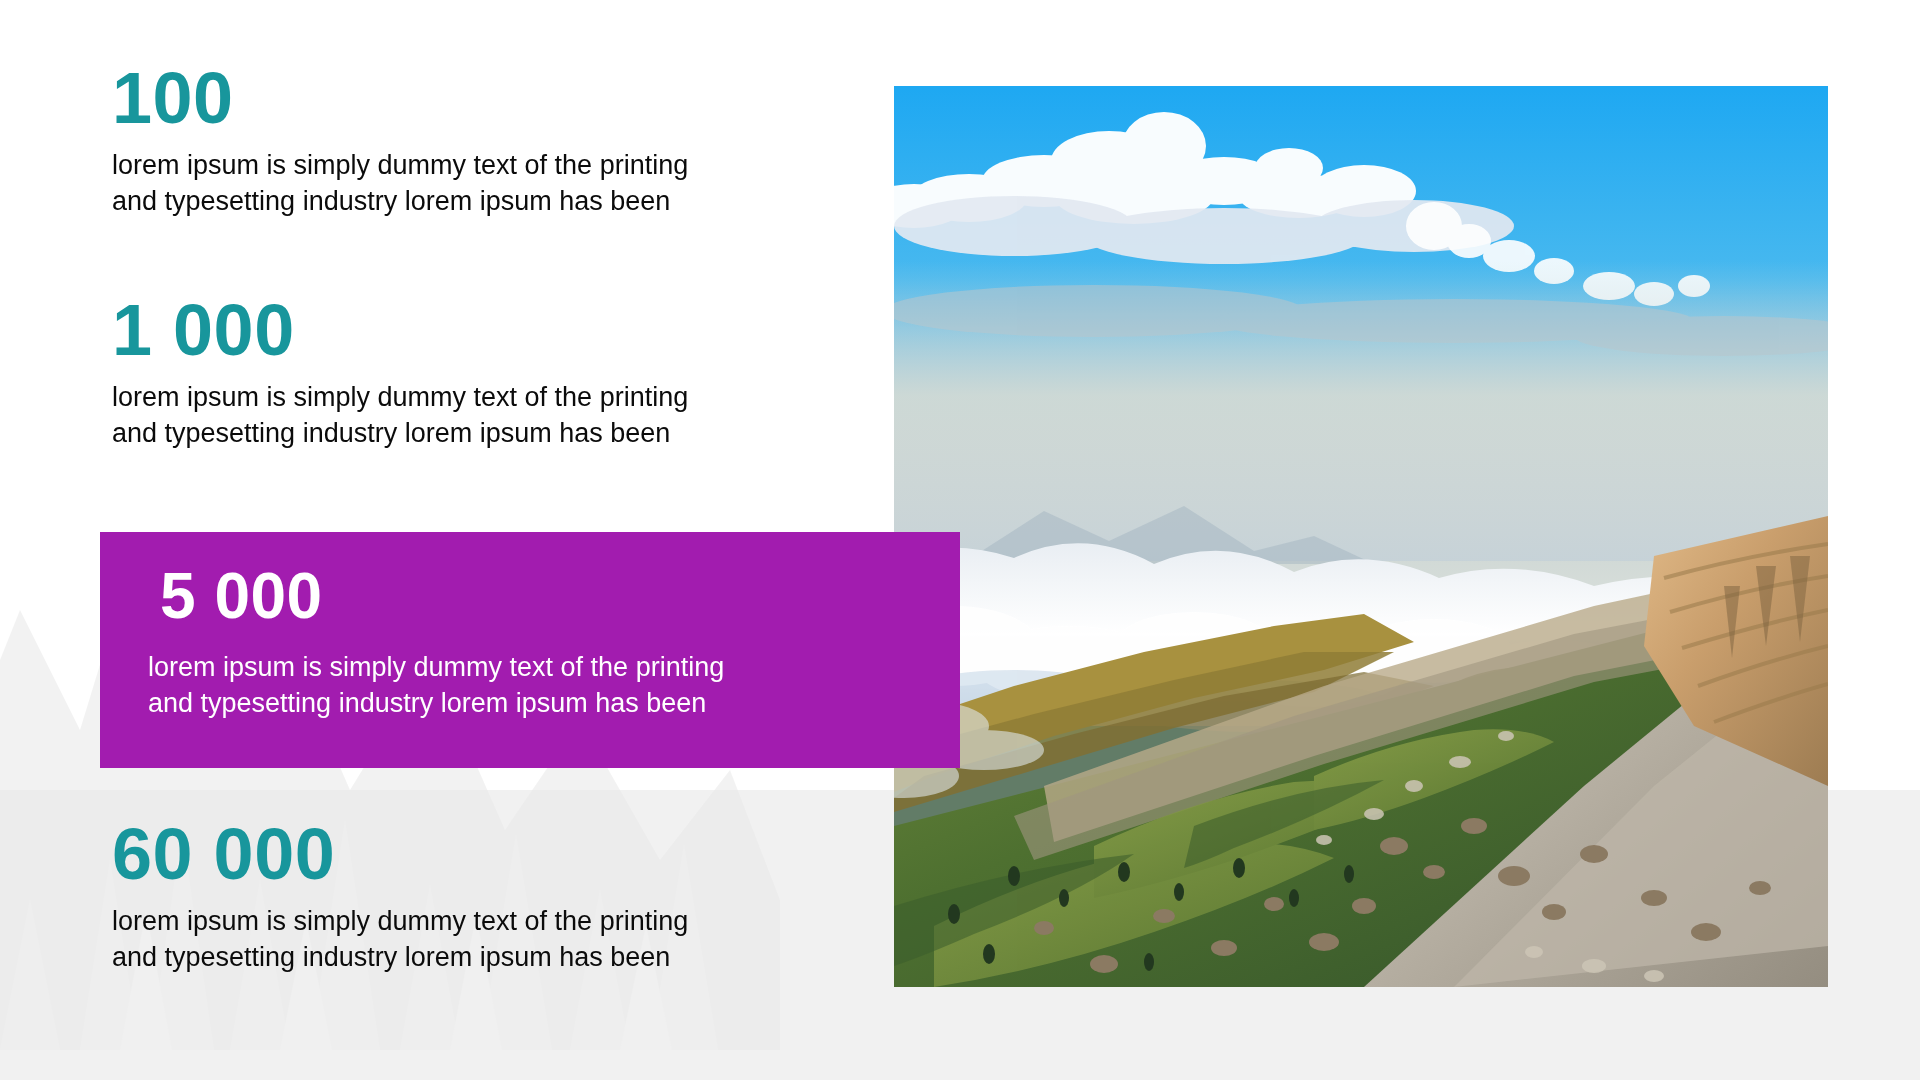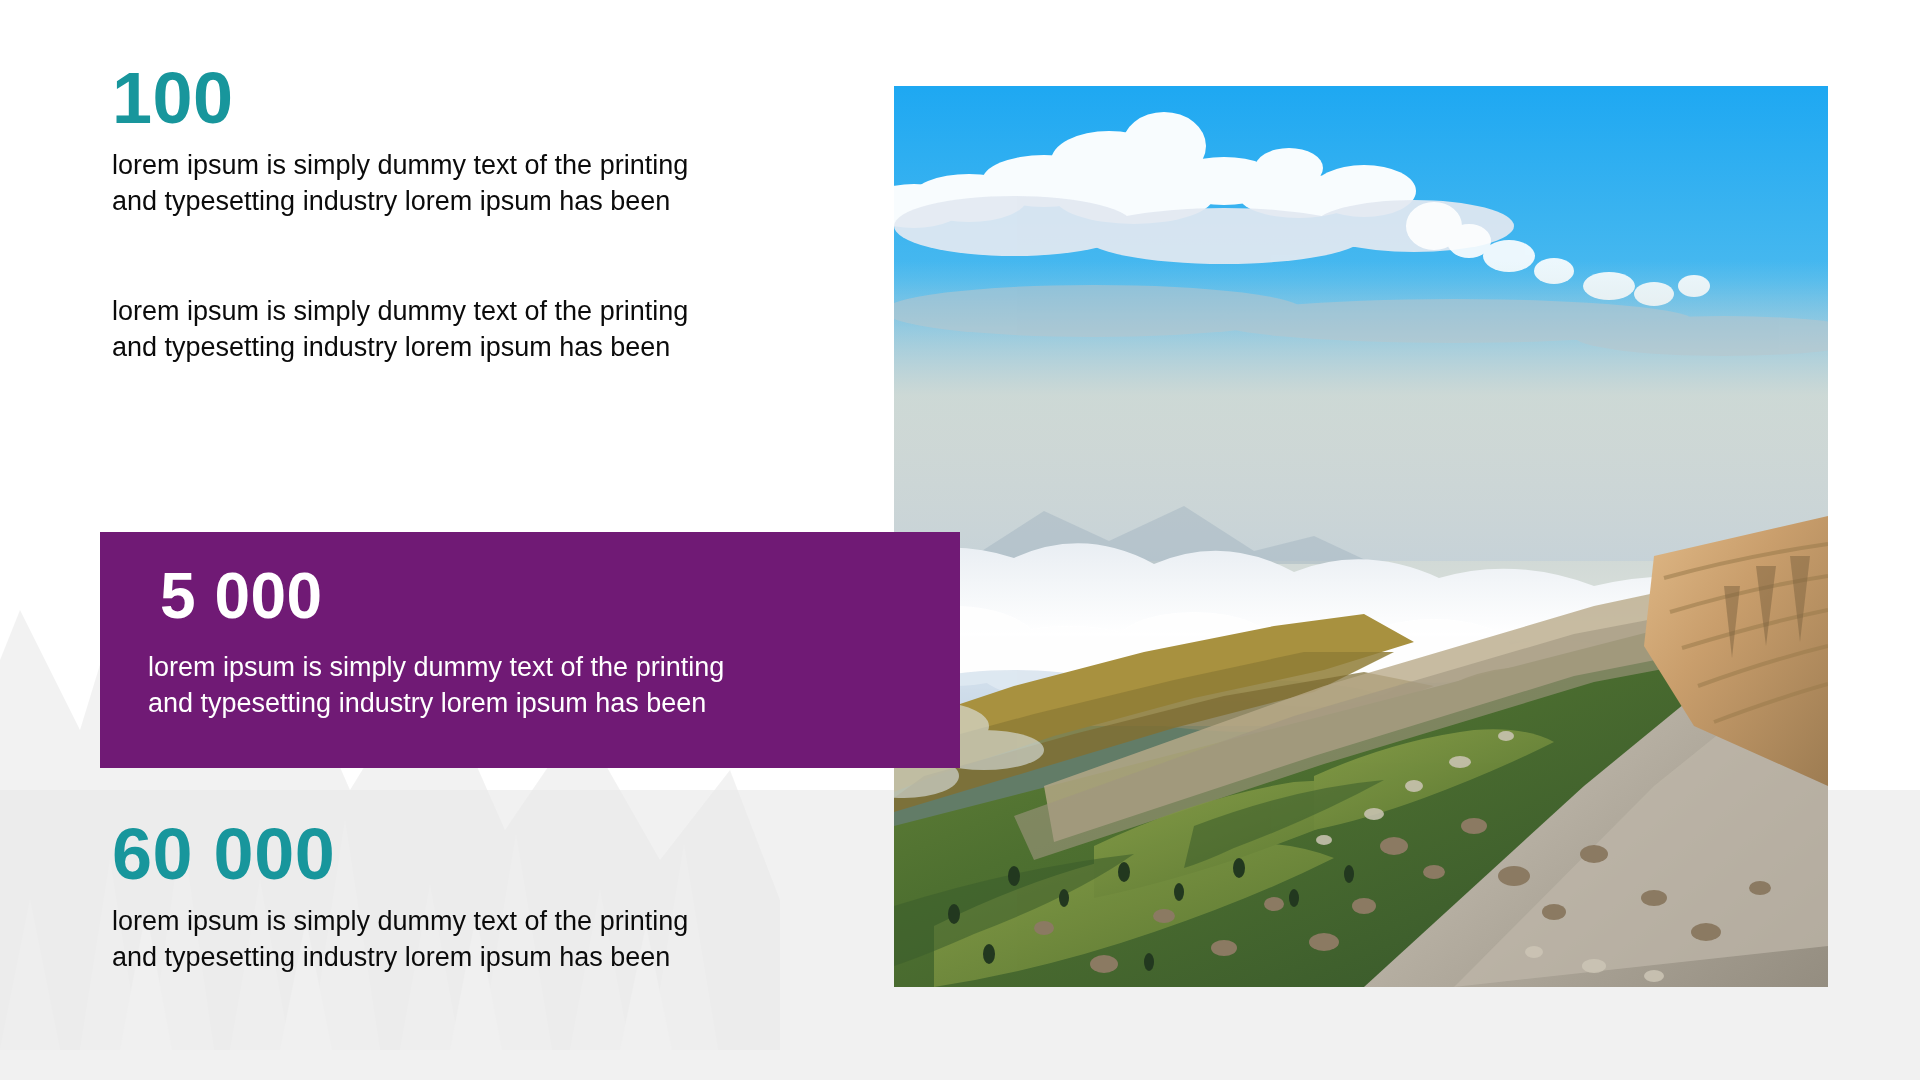--- a/index.html
+++ b/index.html
@@ -43,21 +43,21 @@
   #stat-1{top:62px;}
   #stat-1 .stat-num{font-size:72px;}
   #stat-2{top:294px;}
   #stat-2 .stat-num{font-size:72px;}
   #stat-4{top:818px;}
   #stat-4 .stat-num{font-size:72px;}
 
   
   .card{
     position:absolute;left:100px;top:532px;width:860px;height:236px;
-    background:#701a75;
+    background:#a21caf;
     z-index:3;
   }
   .card-num{
     position:absolute;left:60px;top:32px;
     font-size:64px;font-weight:700;color:#ffffff;line-height:1;
     letter-spacing:.5px;margin:0;
   }
   .card-body{
     position:absolute;left:48px;top:118px;width:760px;
     font-size:27px;line-height:1.33;color:#ffffff;margin:0;
@@ -328,20 +328,21 @@
 
   <div class="stats">
 
     <div class="stat" id="stat-1">
       <div class="stat-num">100</div>
       <p class="stat-body">lorem ipsum is simply dummy text of the printing
 and typesetting industry lorem ipsum has been</p>
     </div>
 
     <div class="stat" id="stat-2">
+      <div class="stat-num">1 000</div>
       <p class="stat-body">lorem ipsum is simply dummy text of the printing
 and typesetting industry lorem ipsum has been</p>
     </div>
 
     <div class="stat" id="stat-4">
       <div class="stat-num">60 000</div>
       <p class="stat-body">lorem ipsum is simply dummy text of the printing
 and typesetting industry lorem ipsum has been</p>
     </div>
 

